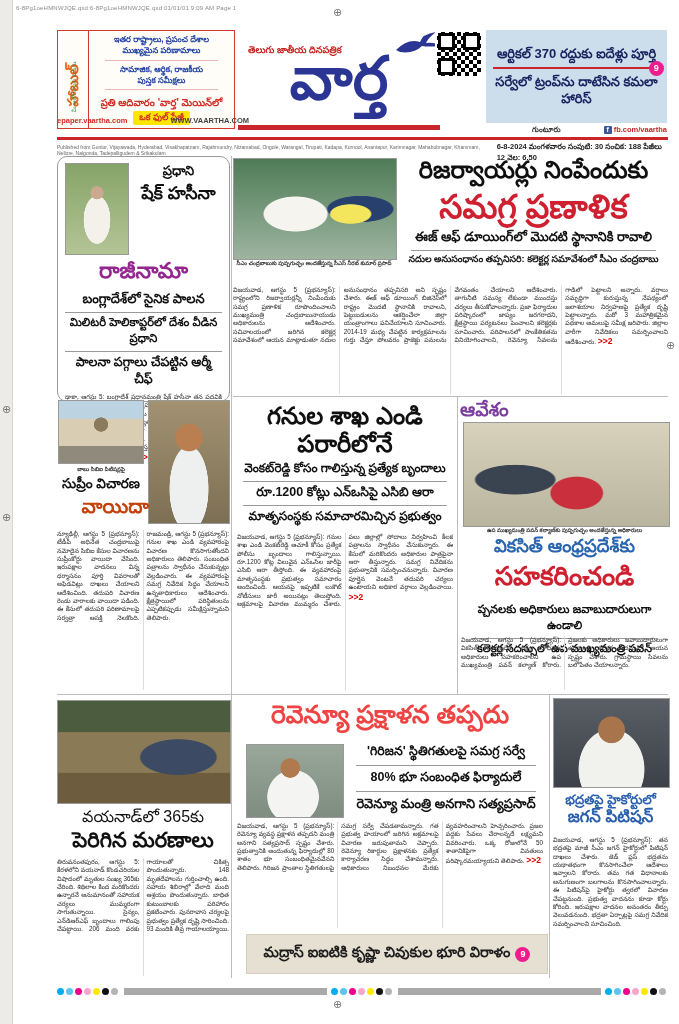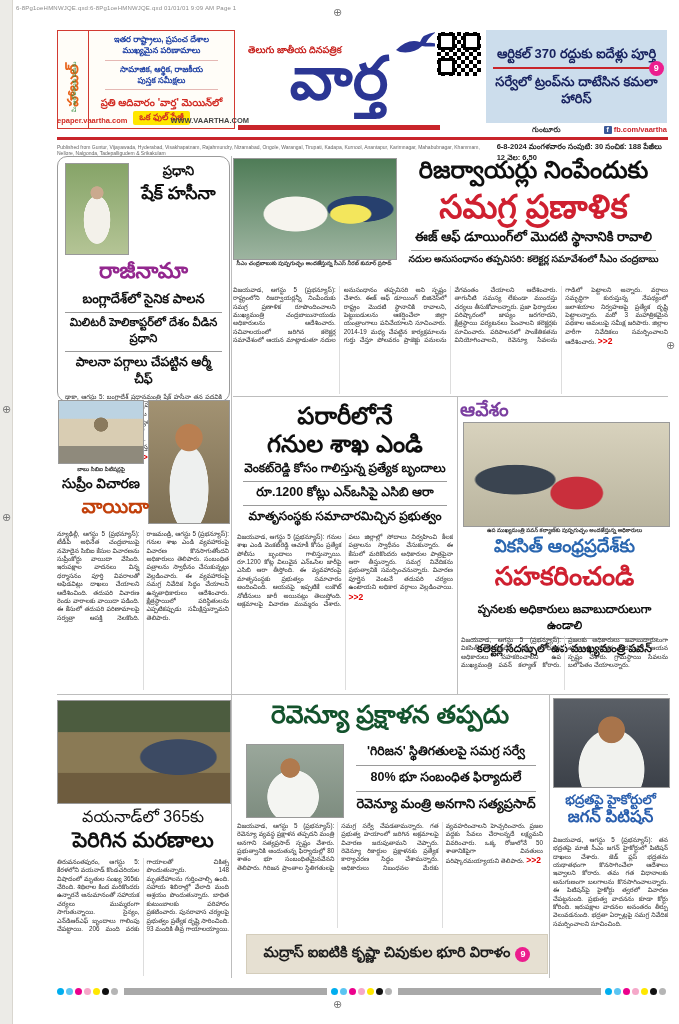--- a/index.html
+++ b/index.html
@@ -83,21 +83,21 @@
   .h-name{font-size:17.5px;font-weight:bold;text-align:center;color:#111;margin-top:2px;}
   .h-res{font-size:22px;font-weight:bold;text-align:center;color:#93278f;margin-top:3px;}
   .plan-h1{font-size:24px;font-weight:bold;color:#101010;text-align:center;}
   .plan-h2{font-size:33px;font-weight:bold;color:#cf2030;text-align:center;line-height:1.05;}
   .min-h{font-size:24px;font-weight:bold;color:#101010;text-align:center;line-height:1.15;}
   .pav-h1{font-size:18px;font-weight:bold;color:#2a66b0;text-align:center;}
   .pav-h2{font-size:26px;font-weight:bold;color:#cf2030;text-align:center;}
   .avesham{font-size:19px;font-weight:bold;color:#7b3fa0;}
   .way-h1{font-size:16px;font-weight:normal;text-align:center;color:#111;}
   .way-h2{font-size:21px;font-weight:bold;text-align:center;color:#111;}
-  .rev-h{font-size:25px;font-weight:bold;color:#14532d;text-align:center;}
+  .rev-h{font-size:25px;font-weight:bold;color:#ef4444;text-align:center;}
   .jag-h{font-weight:bold;color:#2a5fae;text-align:center;line-height:1.2;}
   .sup-h1{font-size:13.5px;font-weight:bold;text-align:center;color:#111;}
   .sup-h2{font-size:20px;font-weight:bold;text-align:right;color:#c2410c;}
   .madras{left:246px;top:934px;width:300px;height:38px;background:#e6e0d2;display:flex;align-items:center;
      justify-content:center;gap:5px;border:1px solid #d4cdbb;}
   .madras .t{font-size:14.5px;font-weight:bold;color:#1c1c1c;}
   
   .calib{left:57px;top:988px;width:611px;display:flex;align-items:center;gap:4px;}
   .cdot{width:7px;height:7px;border-radius:50%;display:inline-block;margin-right:2px;}
   .cbar{height:7px;background:#a9a9a9;flex:1;}
@@ -201,22 +201,22 @@
   <div class="abs photo ph-sc" style="left:58px;top:400px;width:84px;height:62px;"></div>
   <div class="abs photo ph-md" style="left:148px;top:400px;width:80px;height:122px;"></div>
   <div class="abs cap" style="left:57px;top:466px;width:88px;">బాబు సిబిఐ పిటిషన్లపై</div>
   <div class="abs" style="left:53px;top:476px;width:96px;">
     <div class="sup-h1">సుప్రీం విచారణ</div>
     <div class="sup-h2">వాయిదా</div>
   </div>
   <div class="abs body-txt cols2" style="left:57px;top:530px;width:172px;height:160px;">న్యూఢిల్లీ, ఆగస్టు 5 (ప్రభన్యూస్): టీడీపీ అధినేత చంద్రబాబుపై నమోదైన సిబిఐ కేసుల విచారణను సుప్రీంకోర్టు వాయిదా వేసింది. ఇరుపక్షాల వాదనలు విన్న ధర్మాసనం పూర్తి వివరాలతో అఫిడవిట్లు దాఖలు చేయాలని ఆదేశించింది. తదుపరి విచారణ రెండు వారాలకు వాయిదా పడింది. ఈ కేసులో తదుపరి పరిణామాలపై సర్వత్రా ఆసక్తి నెలకొంది. రాజమండ్రి, ఆగస్టు 5 (ప్రభన్యూస్): గనుల శాఖ ఎండి వ్యవహారంపై విచారణ కొనసాగుతోందని అధికారులు తెలిపారు. సంబంధిత పత్రాలను స్వాధీనం చేసుకున్నట్లు వెల్లడించారు. ఈ వ్యవహారంపై సమగ్ర నివేదిక సిద్ధం చేయాలని ఉన్నతాధికారులు ఆదేశించారు. క్షేత్రస్థాయిలో పరిస్థితులను ఎప్పటికప్పుడు సమీక్షిస్తున్నామని తెలిపారు.</div>
 
   <div class="abs" style="left:237px;top:402px;width:216px;">
+    <div class="min-h">గనుల శాఖ ఎండి</div>
     <div class="min-h">పరారీలోనే</div>
-    <div class="min-h">గనుల శాఖ ఎండి</div>
     <div class="sub" style="font-size:12px;margin-top:4px;">వెంకట్‌రెడ్డి కోసం గాలిస్తున్న ప్రత్యేక బృందాలు</div>
     <div class="hairline" style="margin:3px 6px;"></div>
     <div class="sub" style="font-size:12.5px;">రూ.1200 కోట్లు ఎన్‌ఒసిపై ఎసిబి ఆరా</div>
     <div class="hairline" style="margin:3px 6px;"></div>
     <div class="sub" style="font-size:12px;">మాతృసంస్థకు సమాచారమిచ్చిన ప్రభుత్వం</div>
   </div>
   <div class="abs body-txt cols2" style="left:237px;top:533px;width:216px;height:157px;"><span>విజయవాడ, ఆగస్టు 5 (ప్రభన్యూస్): గనుల శాఖ ఎండి వెంకట్‌రెడ్డి ఆచూకీ కోసం ప్రత్యేక పోలీసు బృందాలు గాలిస్తున్నాయి. రూ.1200 కోట్ల విలువైన ఎన్‌ఒసిల జారీపై ఎసిబి ఆరా తీస్తోంది. ఈ వ్యవహారంపై మాతృసంస్థకు ప్రభుత్వం సమాచారం అందించింది. ఆయనపై ఇప్పటికే లుకౌట్ నోటీసులు జారీ అయినట్లు తెలుస్తోంది. అక్రమాలపై విచారణ ముమ్మరం చేశారు. పలు జిల్లాల్లో సోదాలు నిర్వహించి కీలక పత్రాలను స్వాధీనం చేసుకున్నారు. ఈ కేసులో మరికొందరు అధికారుల పాత్రపైనా ఆరా తీస్తున్నారు. సమగ్ర నివేదికను ప్రభుత్వానికి సమర్పించనున్నారు. విచారణ పూర్తైన వెంటనే తదుపరి చర్యలు ఉంటాయని అధికార వర్గాలు వెల్లడించాయి.</span> <span class="jump">&gt;&gt;2</span></div>
 
   <div class="abs avesham" style="left:460px;top:399px;">ఆవేశం</div>
   <div class="abs photo ph-pawan" style="left:463px;top:422px;width:205px;height:103px;"></div>

